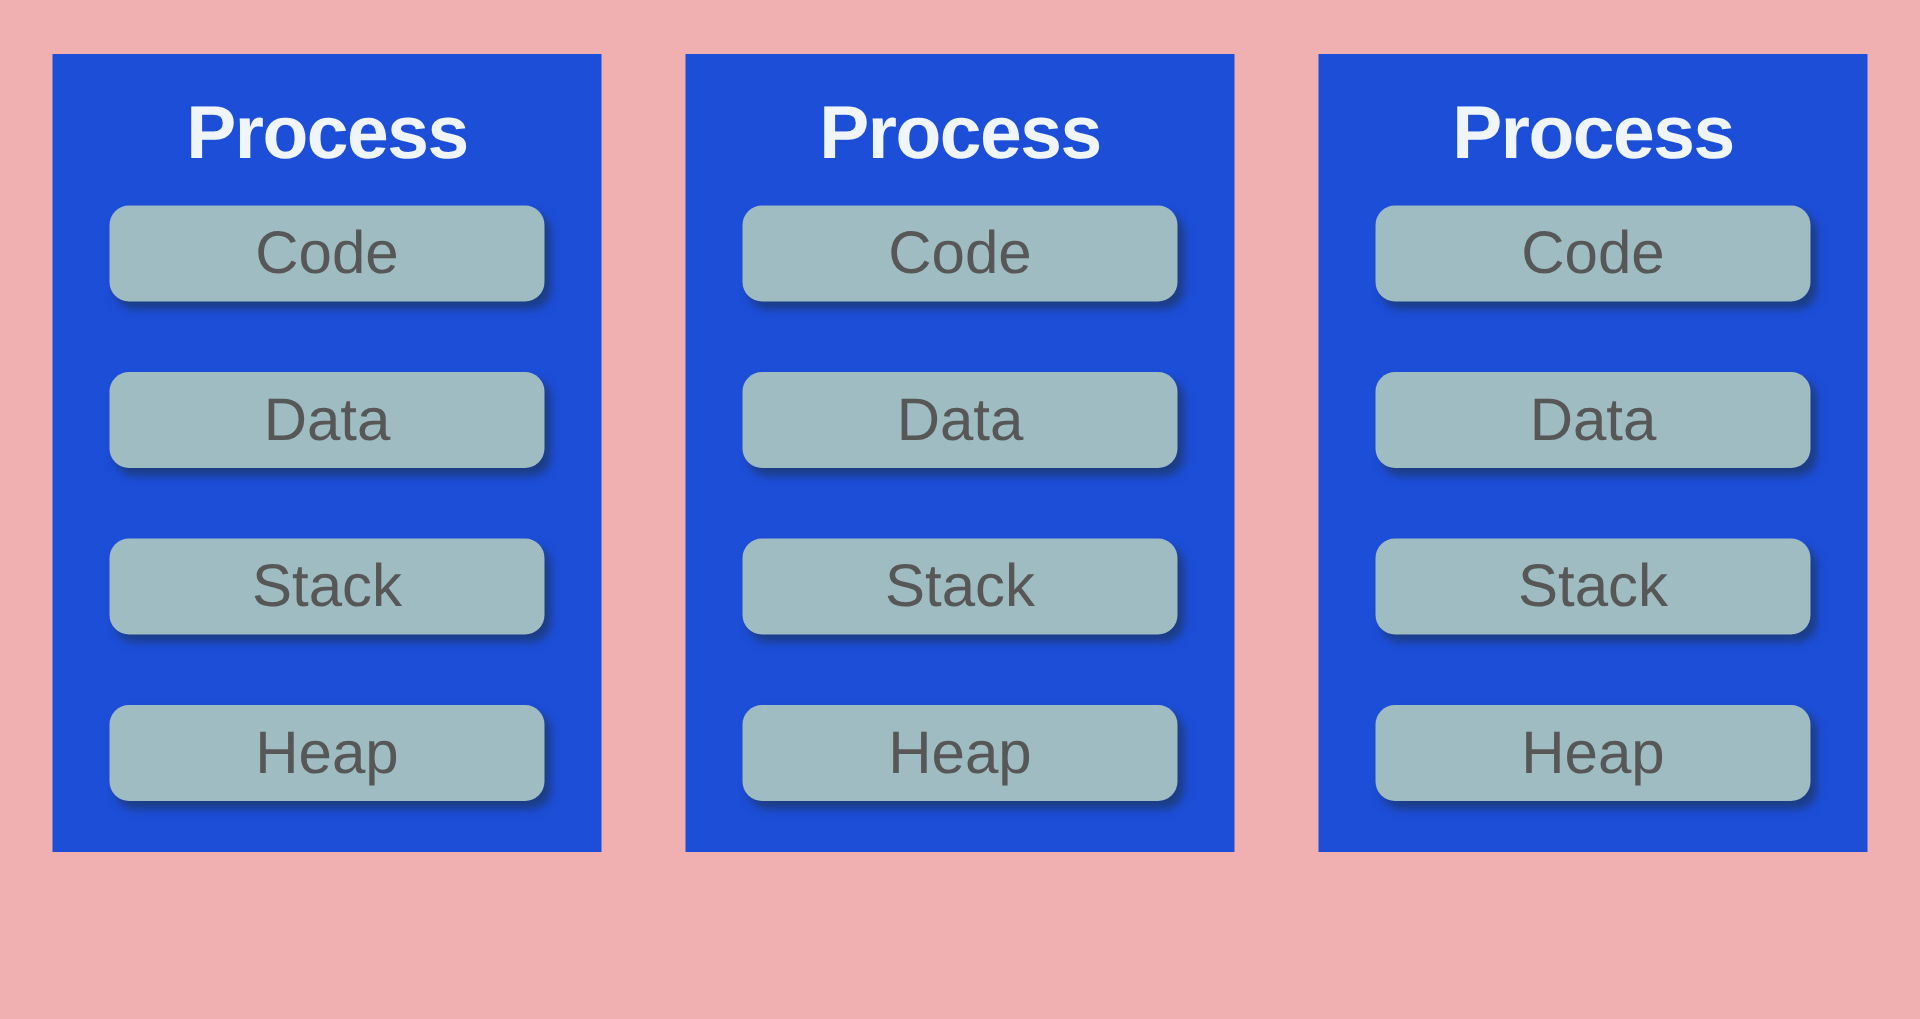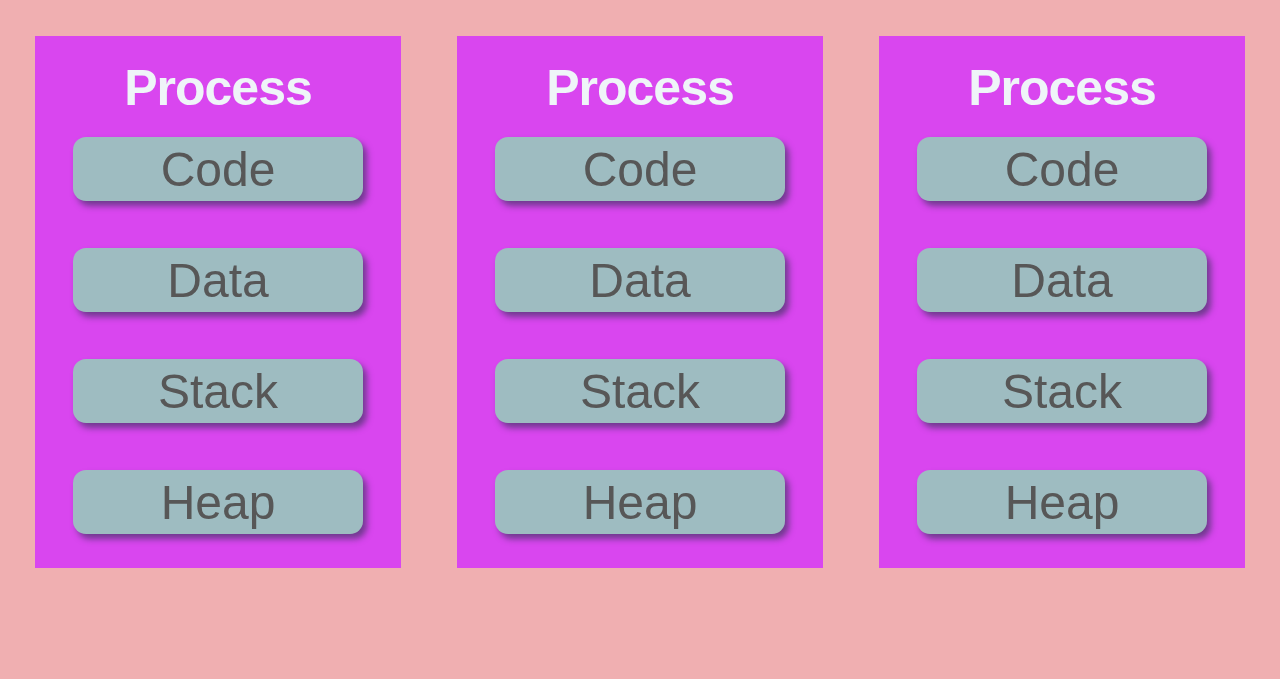--- a/index.html
+++ b/index.html
@@ -29,21 +29,21 @@
   }
   .process-row {
     display: flex;
     justify-content: space-between;
     padding: 0 35px;
     margin-top: 36px;
   }
   .process-box {
     width: 366px;
     height: 532px;
-    background: #d946ef;
+    background: #1d4ed8;
     box-sizing: border-box;
   }
   .process-title {
     text-align: center;
     color: #EFF5F8;
     font-size: 50px;
     font-weight: 700;
     line-height: 1.2;
     padding-top: 22px;
     letter-spacing: -1px;
@@ -53,21 +53,21 @@
     display: flex;
     flex-direction: column;
     gap: 47px;
     padding: 0 38px;
   }
   .segment {
     height: 64px;
     border-radius: 13px;
     background: #9EBCC1;
     color: #575757;
-    font-size: 48px;
+    font-size: 40px;
     display: flex;
     align-items: center;
     justify-content: center;
     box-shadow: 4px 5px 6px rgba(27, 47, 66, 0.55);
   }
 </style>
 </head>
 <body>
 
 <div class="canvas">

